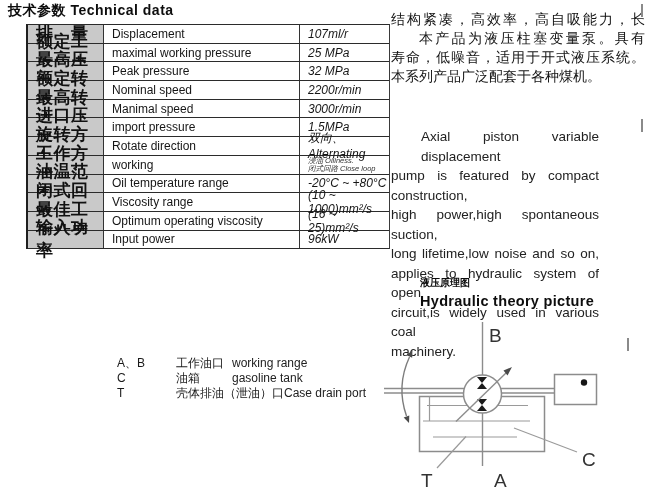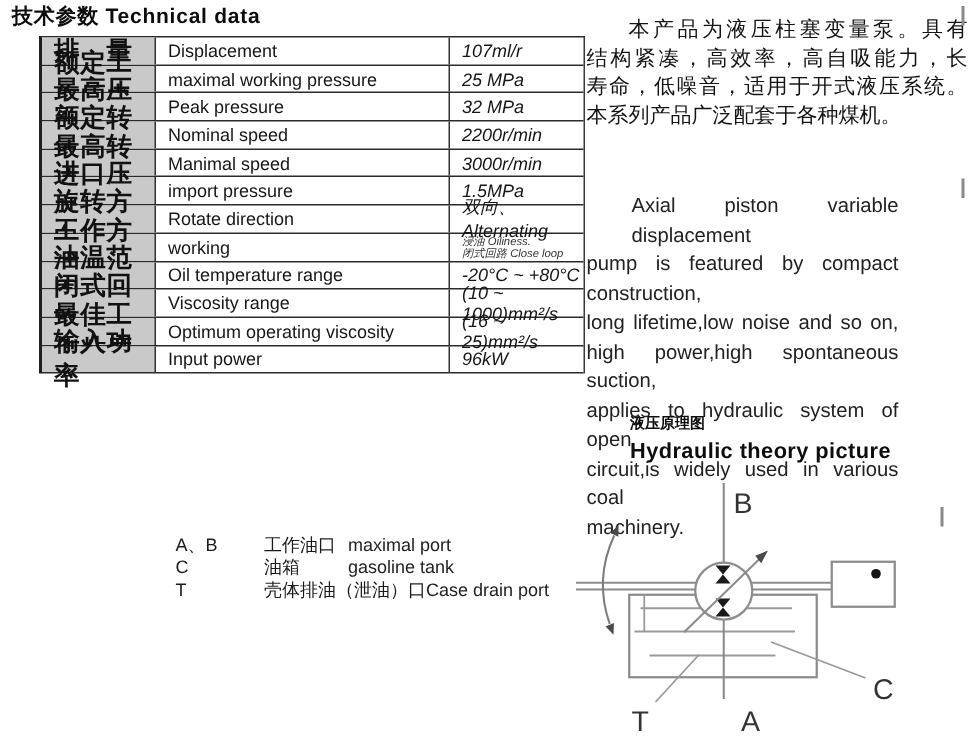--- a/index.html
+++ b/index.html
@@ -115,46 +115,46 @@
     <div class="c3">(16 ~ 25)mm²/s</div>
   </div>
   <div class="trow">
     <div class="c1">输入功率</div>
     <div class="c2">Input power</div>
     <div class="c3">96kW</div>
   </div>
 </div>
 
 <div class="intro-cn">
+  <div class="ln j">结构紧凑，高效率，高自吸能力，长</div>
   <div class="ln j indent">本产品为液压柱塞变量泵。具有</div>
-  <div class="ln j">结构紧凑，高效率，高自吸能力，长</div>
   <div class="ln j">寿命，低噪音，适用于开式液压系统。</div>
   <div class="ln">本系列产品广泛配套于各种煤机。</div>
 </div>
 
 <div class="intro-en">
   <div class="ln j indent">Axial piston variable displacement</div>
   <div class="ln j">pump is featured by compact construction,</div>
+  <div class="ln j">high power,high spontaneous suction,</div>
   <div class="ln j">long lifetime,low noise and so on,</div>
-  <div class="ln j">high power,high spontaneous suction,</div>
   <div class="ln j">applies to hydraulic system of open</div>
   <div class="ln j">circuit,is widely used in various coal</div>
   <div class="ln">machinery.</div>
 </div>
 
 <div class="hydraulic-heading">
   <div class="cn">液压原理图</div>
   <div class="en">Hydraulic theory picture</div>
 </div>
 
 <div class="legend">
   <div class="lrow">
     <span class="lkey">A、B</span>
     <span class="lcn">工作油口</span>
-    <span class="len">maximal port</span>
+    <span class="len">working range</span>
   </div>
   <div class="lrow">
     <span class="lkey">C</span>
     <span class="lcn">油箱</span>
     <span class="len">gasoline tank</span>
   </div>
   <div class="lrow">
     <span class="lkey">T</span>
     <span class="lcn">壳体排油（泄油）口</span>
     <span class="len">Case drain port</span>

